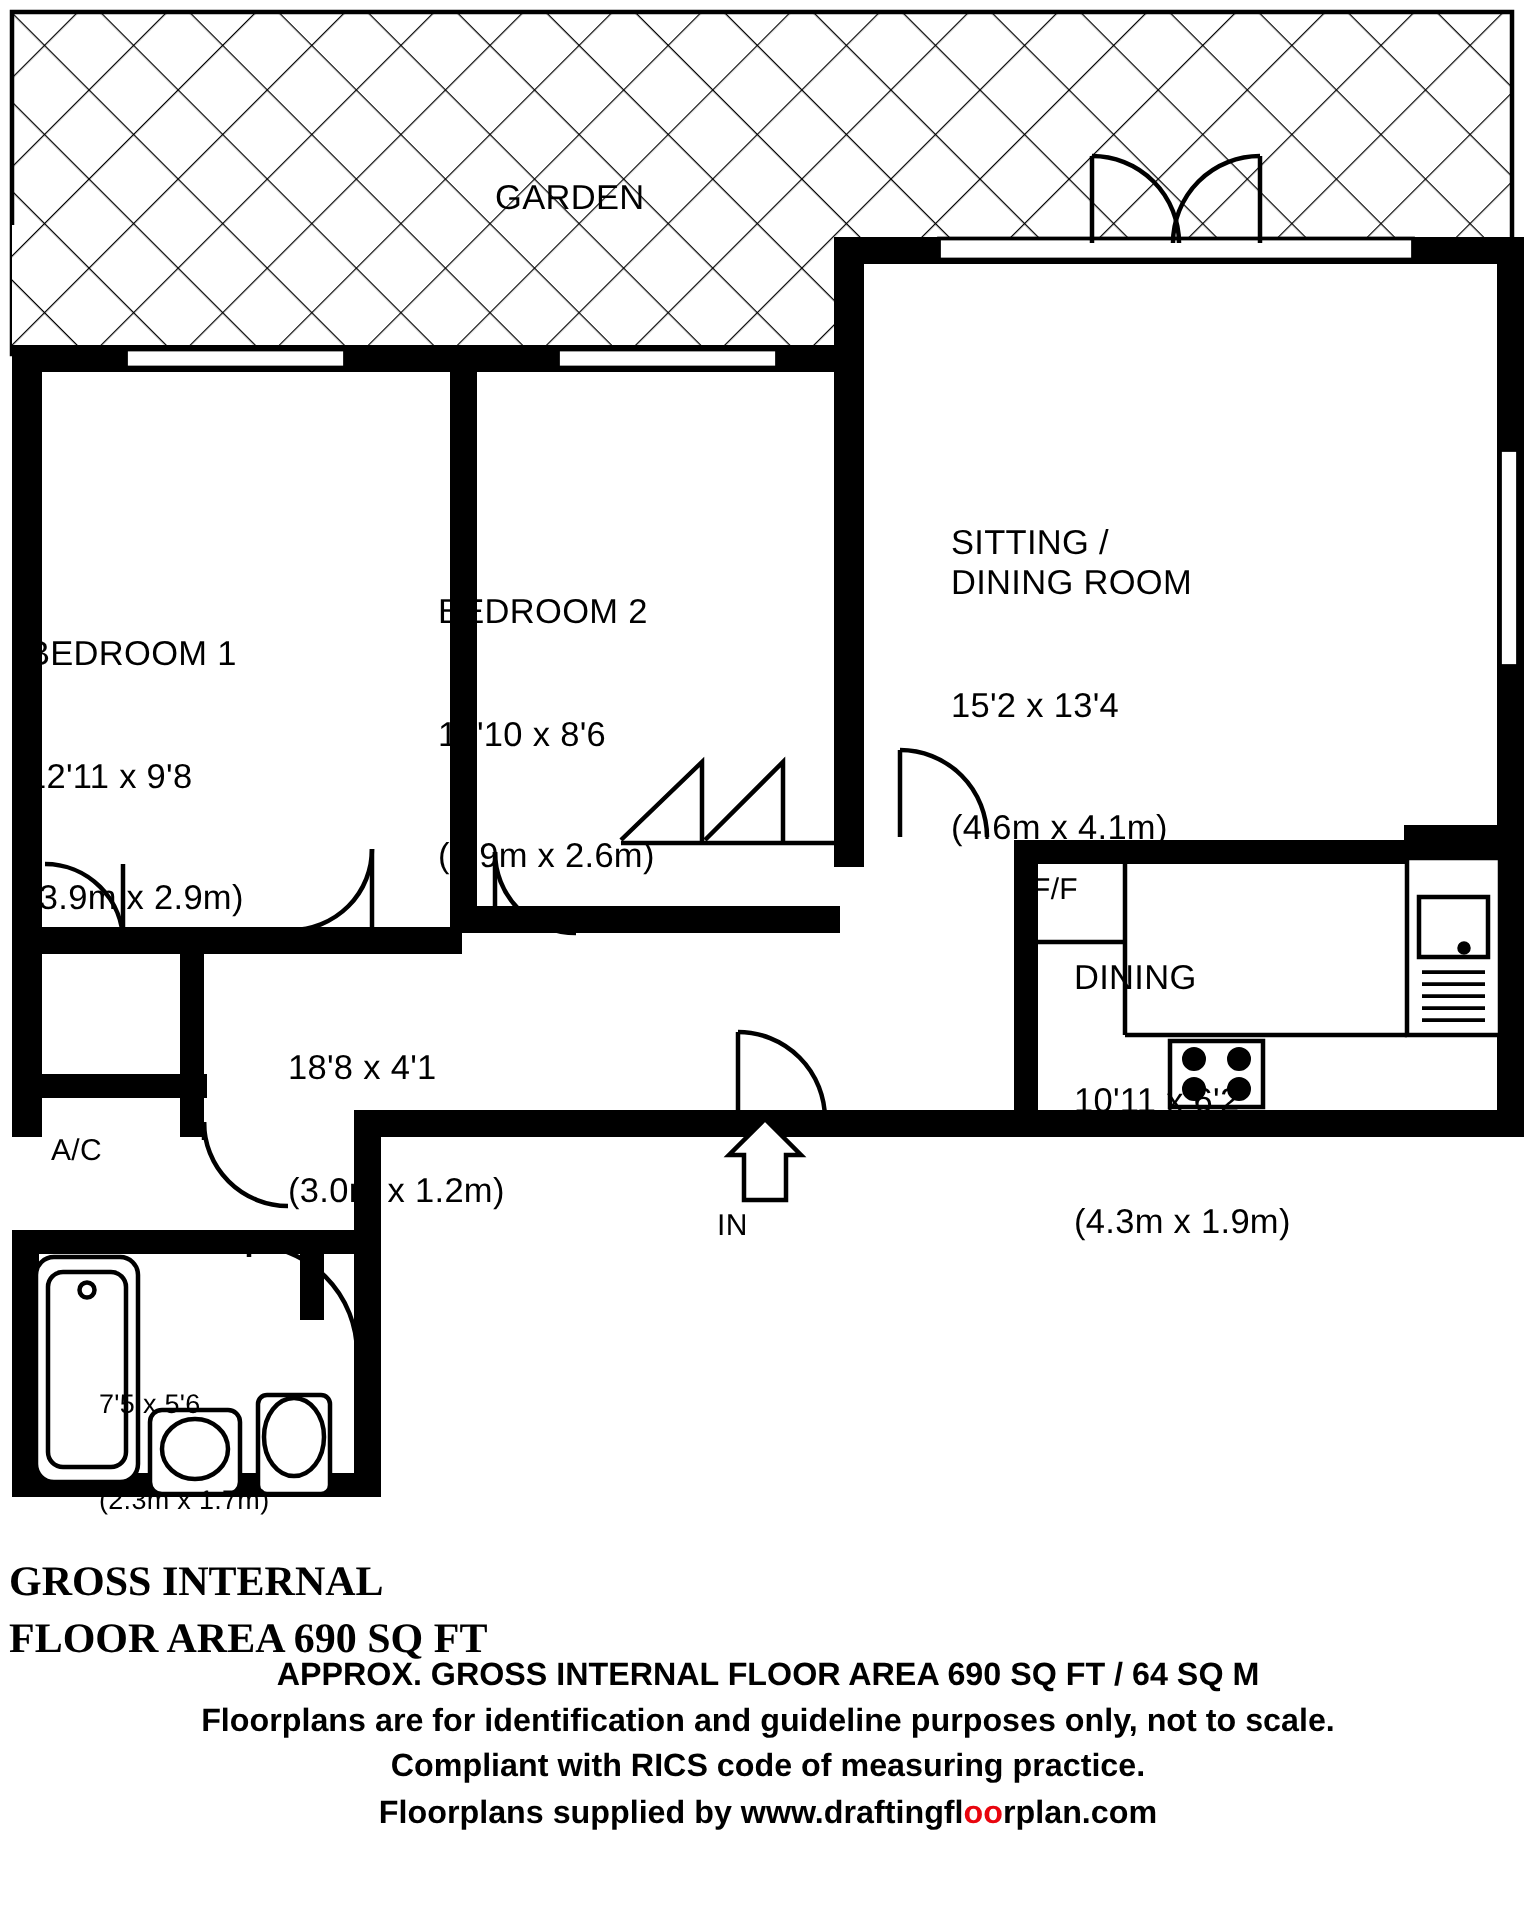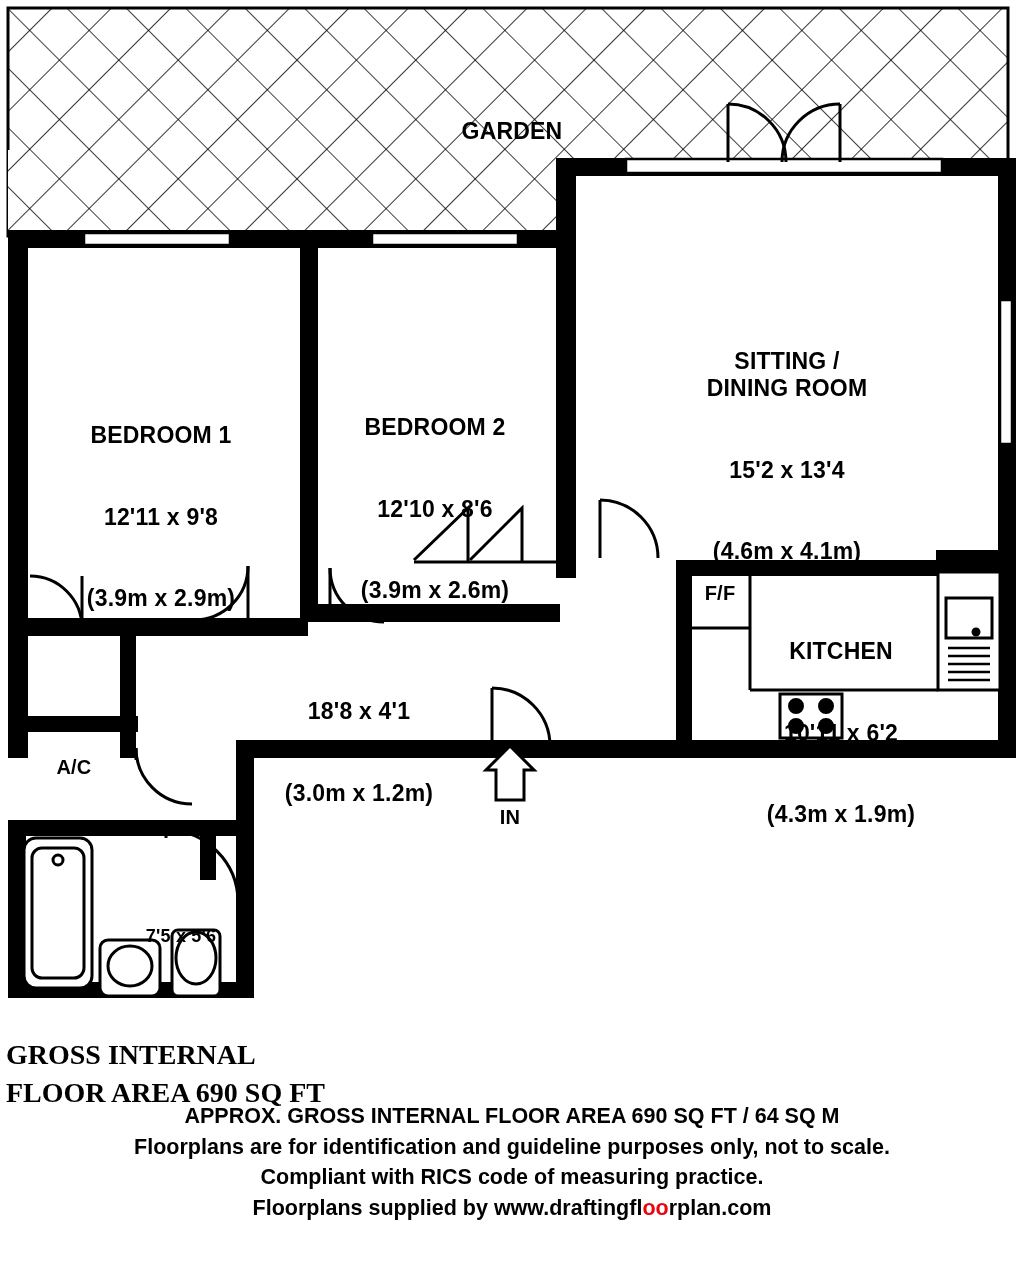--- a/index.html
+++ b/index.html
@@ -17,22 +17,22 @@
   }
   #plan {
     position: absolute;
     left: 0;
     top: 0;
     width: 1024px;
     height: 1020px;
   }
   .label {
     position: absolute;
-    text-align: center;
-    font-weight: bold;
+    text-align: left;
+    font-weight: normal;
     line-height: 1.18;
     white-space: pre;
     letter-spacing: 0.2px;
   }
   .label.r {
     font-size: 23px;
   }
   .label.small {
     font-size: 18px;
   }
@@ -209,46 +209,47 @@
 <div class="label r" style="left:330px; top:64px; width:364px;">
   <div>GARDEN</div>
 </div>
 
 <div class="label r" style="left:18px; top:368px; width:286px;">
   <div>BEDROOM 1</div>
   <div>12'11 x 9'8</div>
   <div>(3.9m x 2.9m)</div>
 </div>
 
-<div class="label r" style="left:292px; top:360px; width:286px;">
+<div class="label r" style="left:292px; top:340px; width:286px;">
   <div>BEDROOM 2</div>
   <div>12'10 x 8'6</div>
   <div>(3.9m x 2.6m)</div>
 </div>
 
 <div class="label r" style="left:634px; top:294px; width:306px;">
   <div>SITTING /
 DINING ROOM</div>
   <div>15'2 x 13'4</div>
   <div>(4.6m x 4.1m)</div>
 </div>
 
 <div class="label r" style="left:192px; top:644px; width:334px;">
   <div>18'8 x 4'1</div>
   <div>(3.0m x 1.2m)</div>
 </div>
 
 <div class="label r" style="left:716px; top:584px; width:250px;">
-  <div>KITCHEN</div>
+  <div>DINING</div>
   <div>10'11 x 6'2</div>
   <div>(4.3m x 1.9m)</div>
 </div>
 
 <div class="label small" style="left:66px; top:884px; width:230px;">
   <div>7'5 x 5'6</div>
+  <div>(2.3m x 1.7m)</div>
 </div>
 
 <div class="label tiny" style="left:34px; top:756px; width:80px;">A/C</div>
 
 <div class="label tiny" style="left:688px; top:582px; width:64px;">F/F</div>
 
 <div class="label tiny" style="left:478px; top:806px; width:64px;">IN</div>
 
 <div class="gross">GROSS INTERNAL
 FLOOR AREA 690 SQ FT</div>

